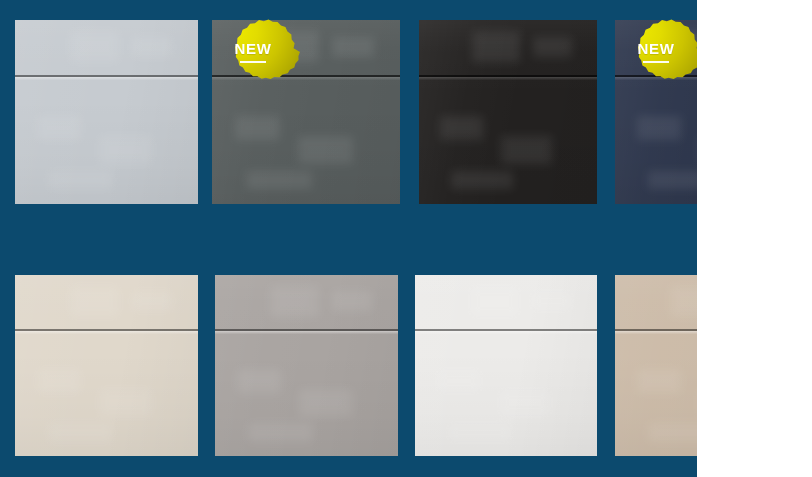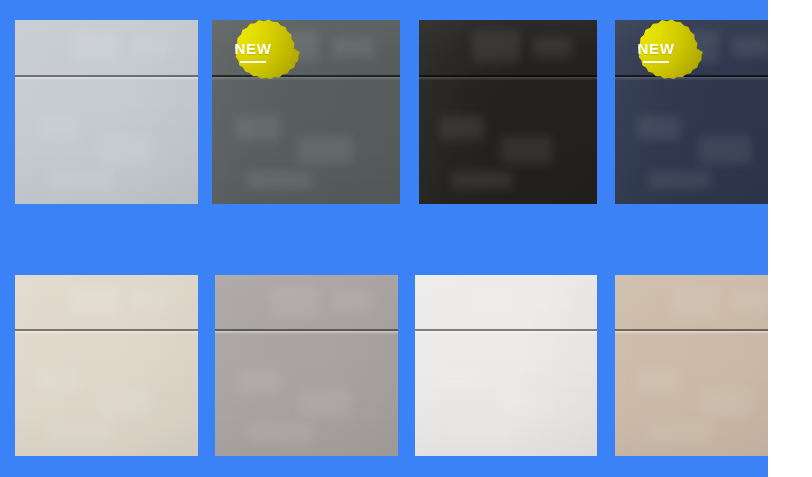--- a/index.html
+++ b/index.html
@@ -153,21 +153,21 @@
   .badge .label .rule {
     width: 26px;
     height: 2px;
     background: #ffffff;
     opacity: .95;
   }
 </style>
 </head>
 <body>
 
-<div id="canvas" style="width: 768px; height: 477px; background: #3b82f6;">
+<div id="canvas" style="width: 697px; height: 477px; background: #0c4a6e;">
 
 <div class="tile" style="left: 15px; top: 20px; width: 183px; height: 184px;">
       <div class="fill" style="background: rgb(198, 203, 208);"></div>
       <div class="patches">
         <i></i>
         <i></i>
         <i></i>
         <i></i>
         <i></i>
       </div>

